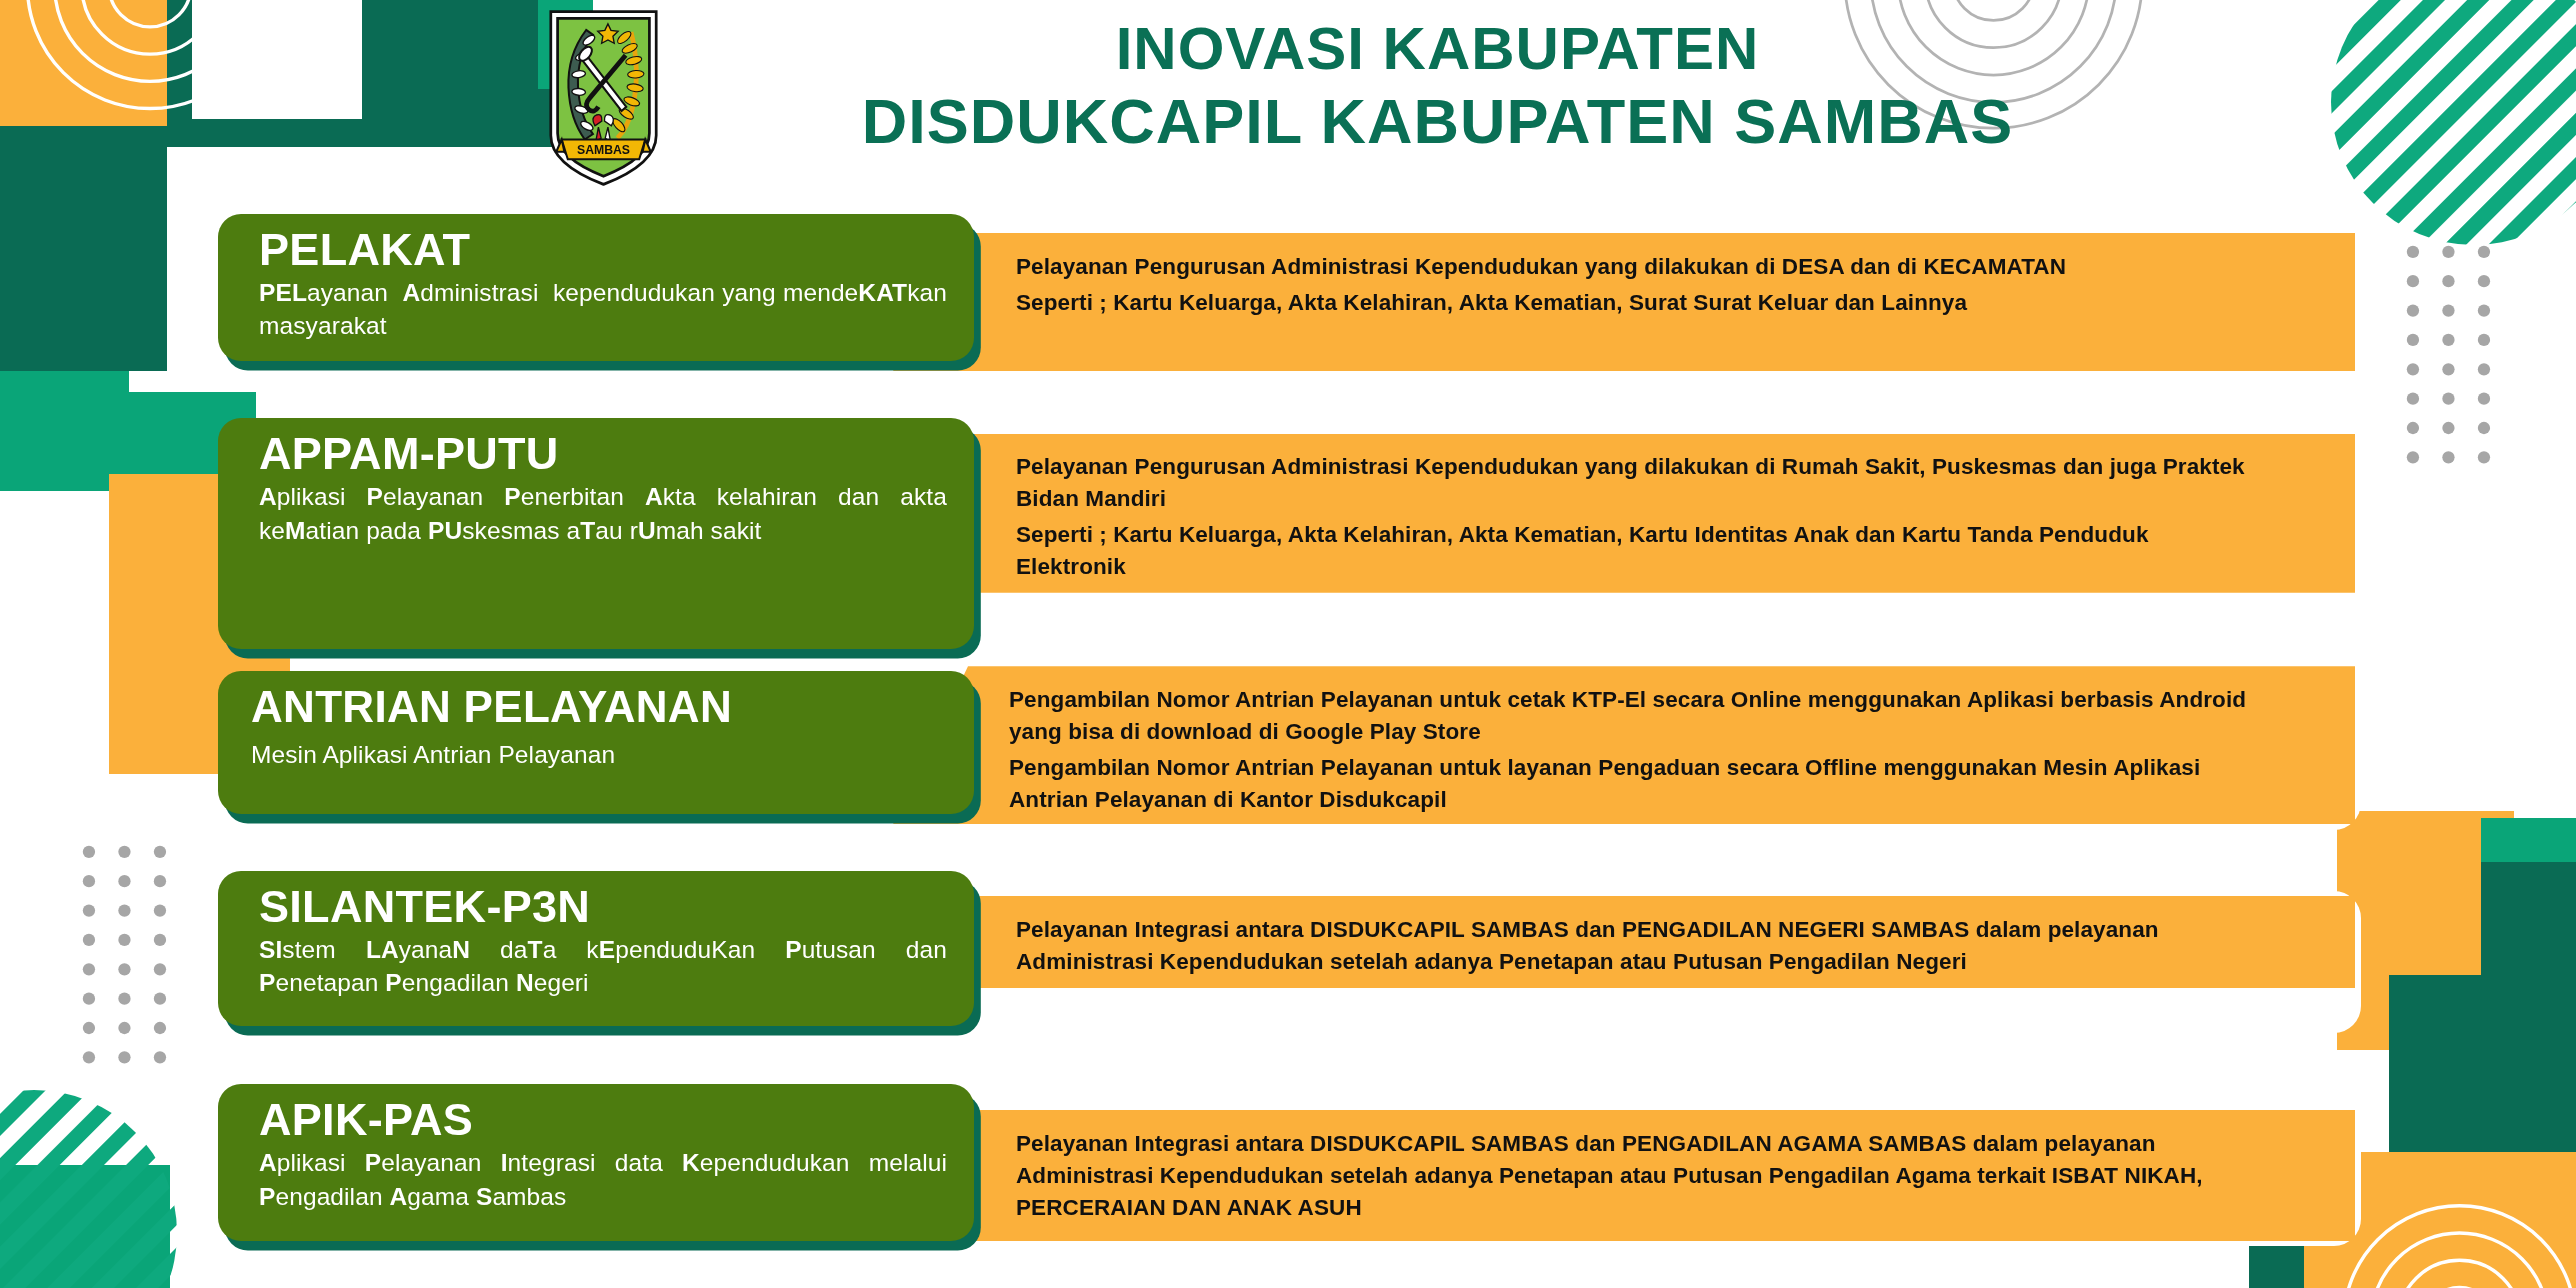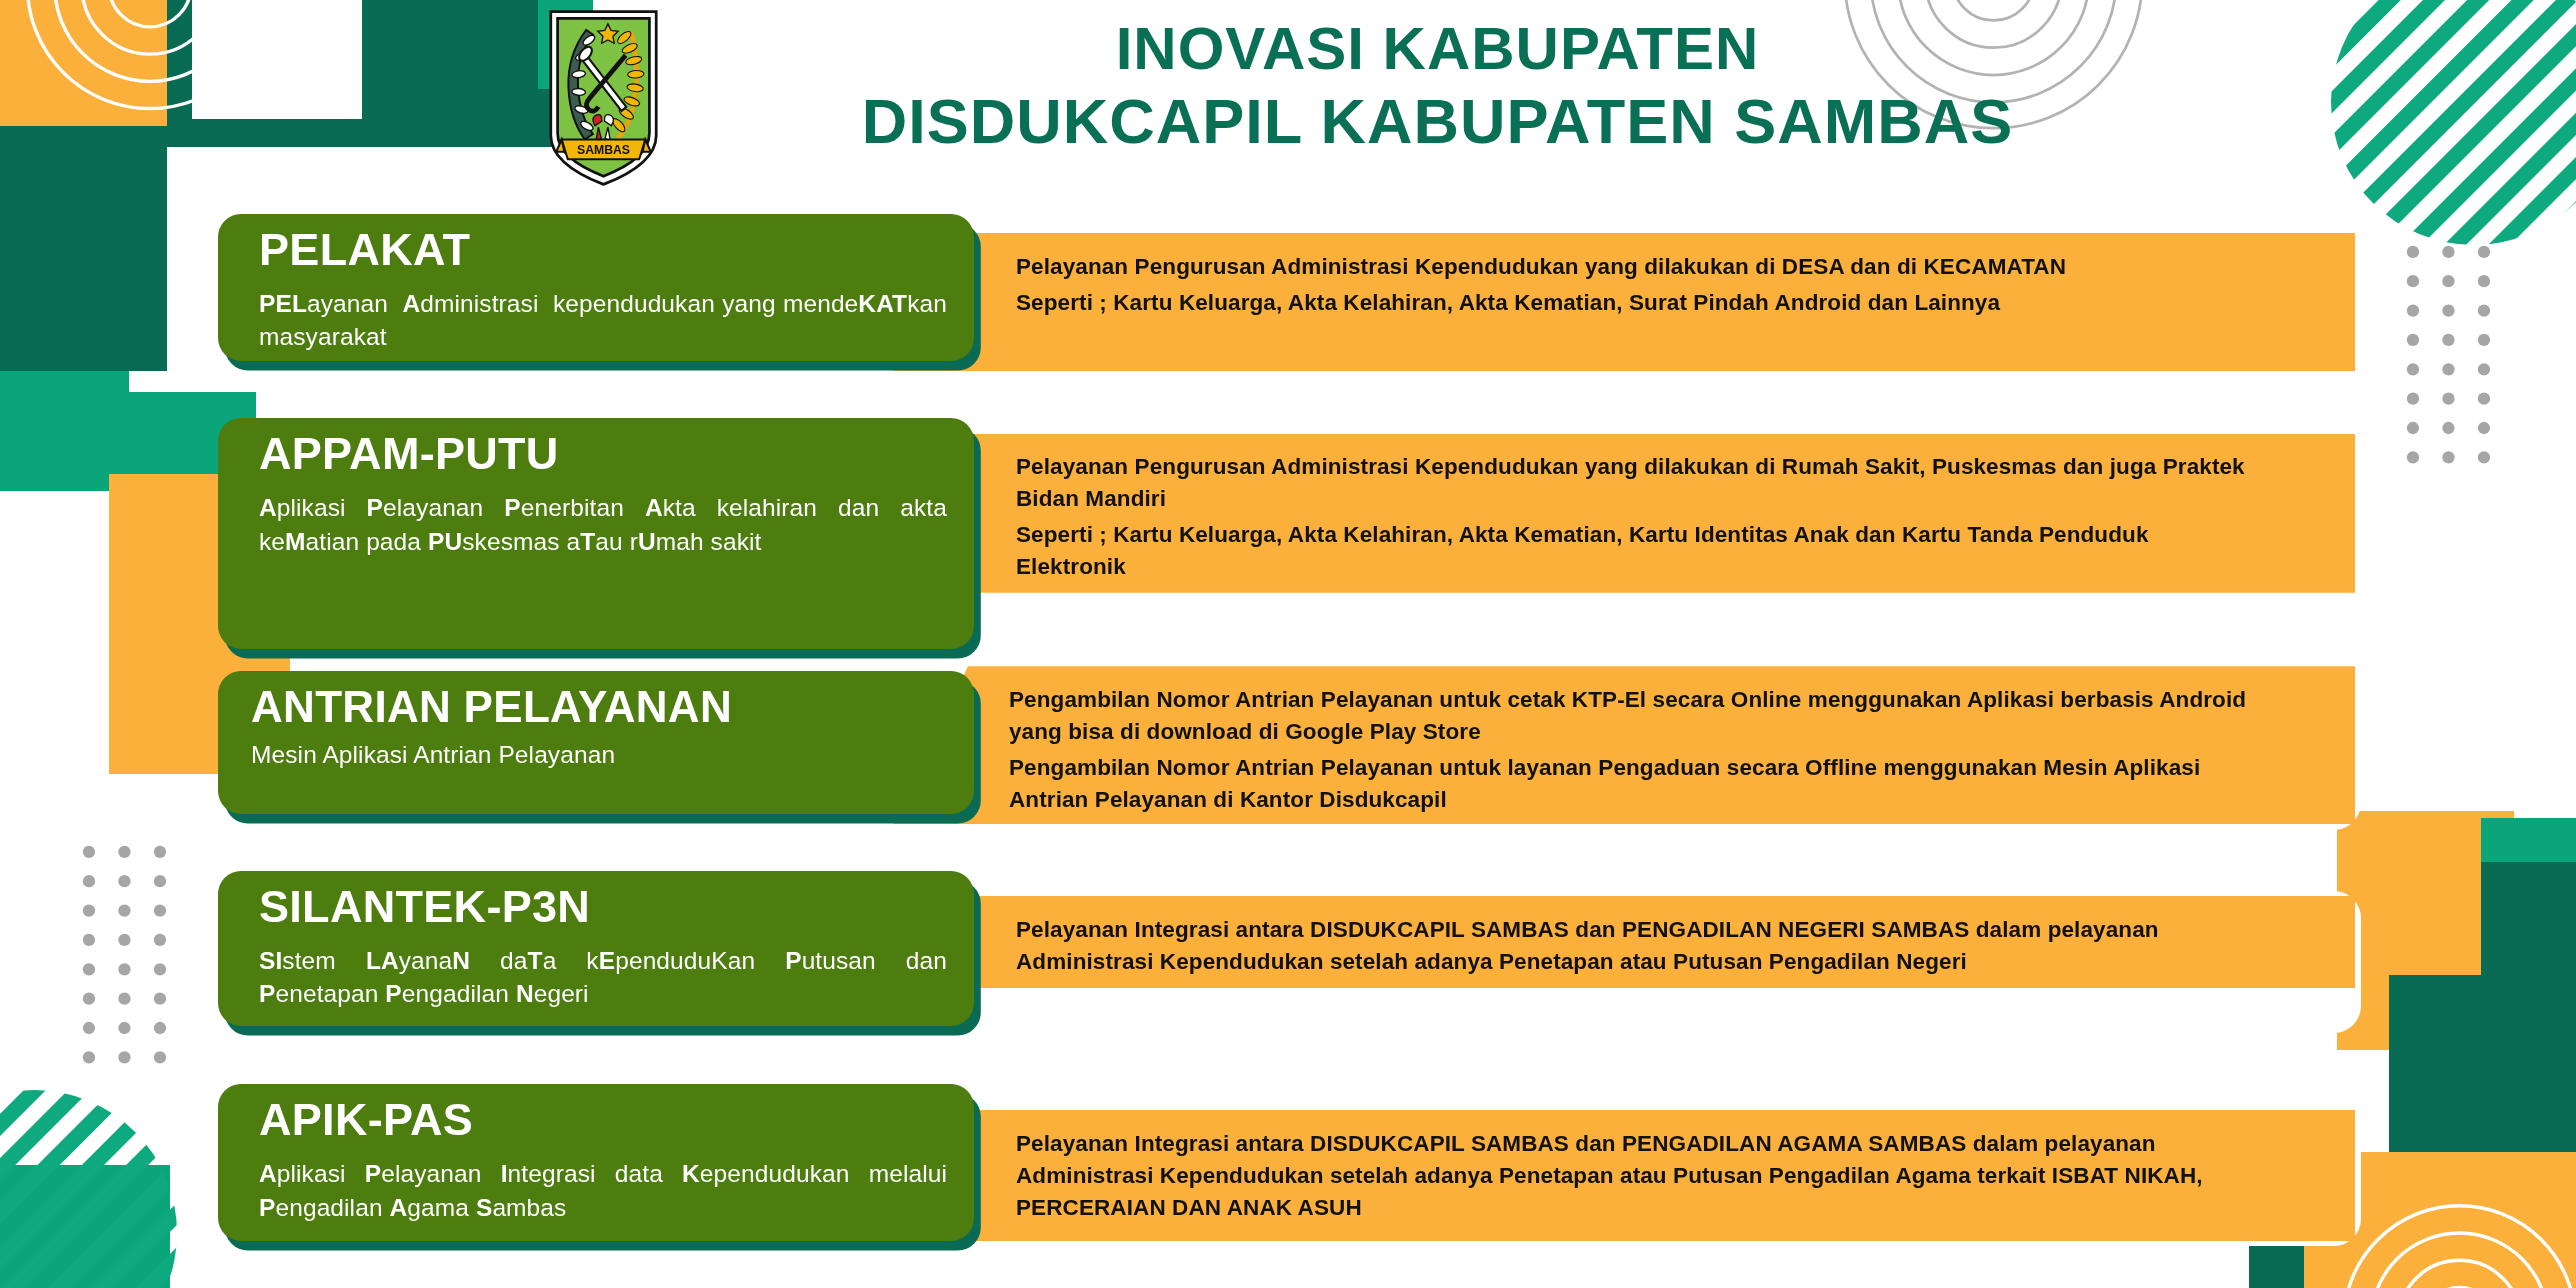--- a/index.html
+++ b/index.html
@@ -88,21 +88,21 @@
     line-height:1.12;
     white-space:nowrap;
   }
   .gcard-sub {
     font-size:24.5px;
     font-weight:normal;
     line-height:1.36;
     text-align:justify;
     text-align-last:left;
     letter-spacing:0.1px;
-    margin-top:12px;
+    margin-top:1px;
   }
   .gcard-sub b { font-weight:bold; }
 
   
   .ocard {
     position:absolute;
     background:#FBB03B;
     color:#111111;
     z-index:4;
     padding:17.7px 102px 17.7px 123px;
@@ -313,21 +313,21 @@
   <div id="title-block">
     <div class="title-line" id="title-line1">INOVASI KABUPATEN</div>
     <div class="title-line" id="title-line2">DISDUKCAPIL KABUPATEN SAMBAS</div>
   </div>
 </div>
 
 <div class="row" id="row0">
   <div class="ocard-wrap" style="left:886px; top:19px; width:1475px; height:149px;"></div>
   <div class="ocard" style="left:893px; top:29px; width:1462px; height:138px;">
     <p>Pelayanan Pengurusan Administrasi Kependudukan yang dilakukan di DESA dan di KECAMATAN</p>
-    <p>Seperti ; Kartu Keluarga, Akta Kelahiran, Akta Kematian, Surat Pindah Android dan Lainnya</p>
+    <p>Seperti ; Kartu Keluarga, Akta Kelahiran, Akta Kematian, Surat Surat Keluar dan Lainnya</p>
   </div>
   <div class="gcard" style="top:9.5px; width:756px; height:147px;">
     <div class="gcard-title">PELAKAT</div>
     <div class="gcard-sub"><b>PEL</b>ayanan &nbsp;<b>A</b>dministrasi &nbsp;kependudukan yang mende<b>KAT</b>kan masyarakat</div>
   </div>
 </div>
 
 <div class="row" id="row1">
   <div class="ocard-wrap" style="left:886px; top:12.3px; width:1475px; height:170px;"></div>
   <div class="ocard" style="left:893px; top:17.7px; width:1462px; height:159px;">

